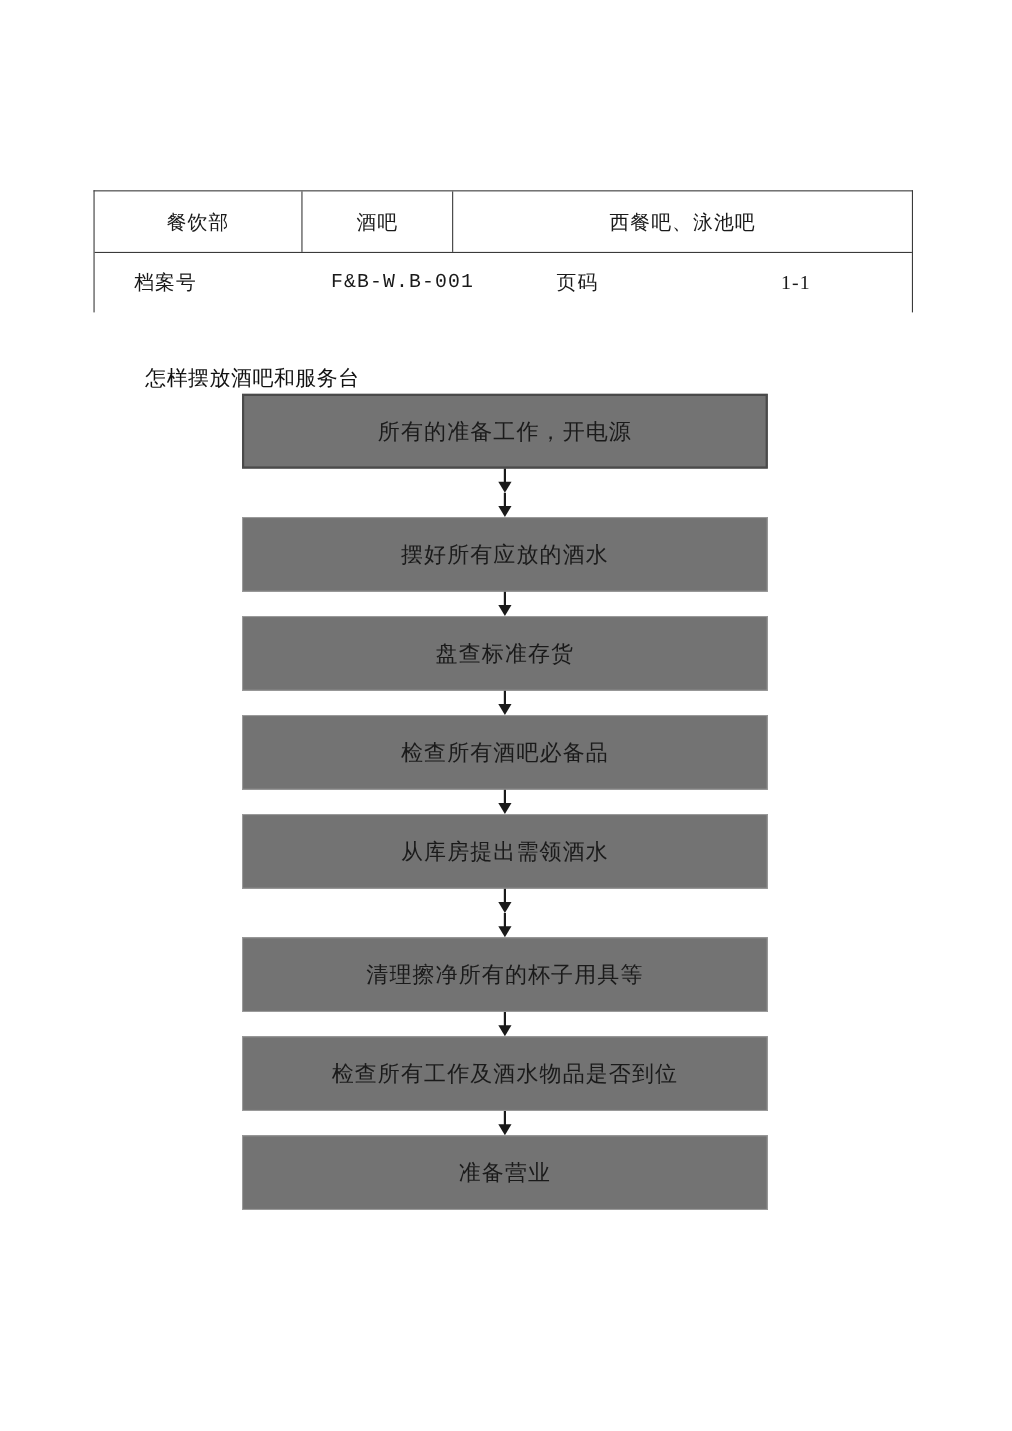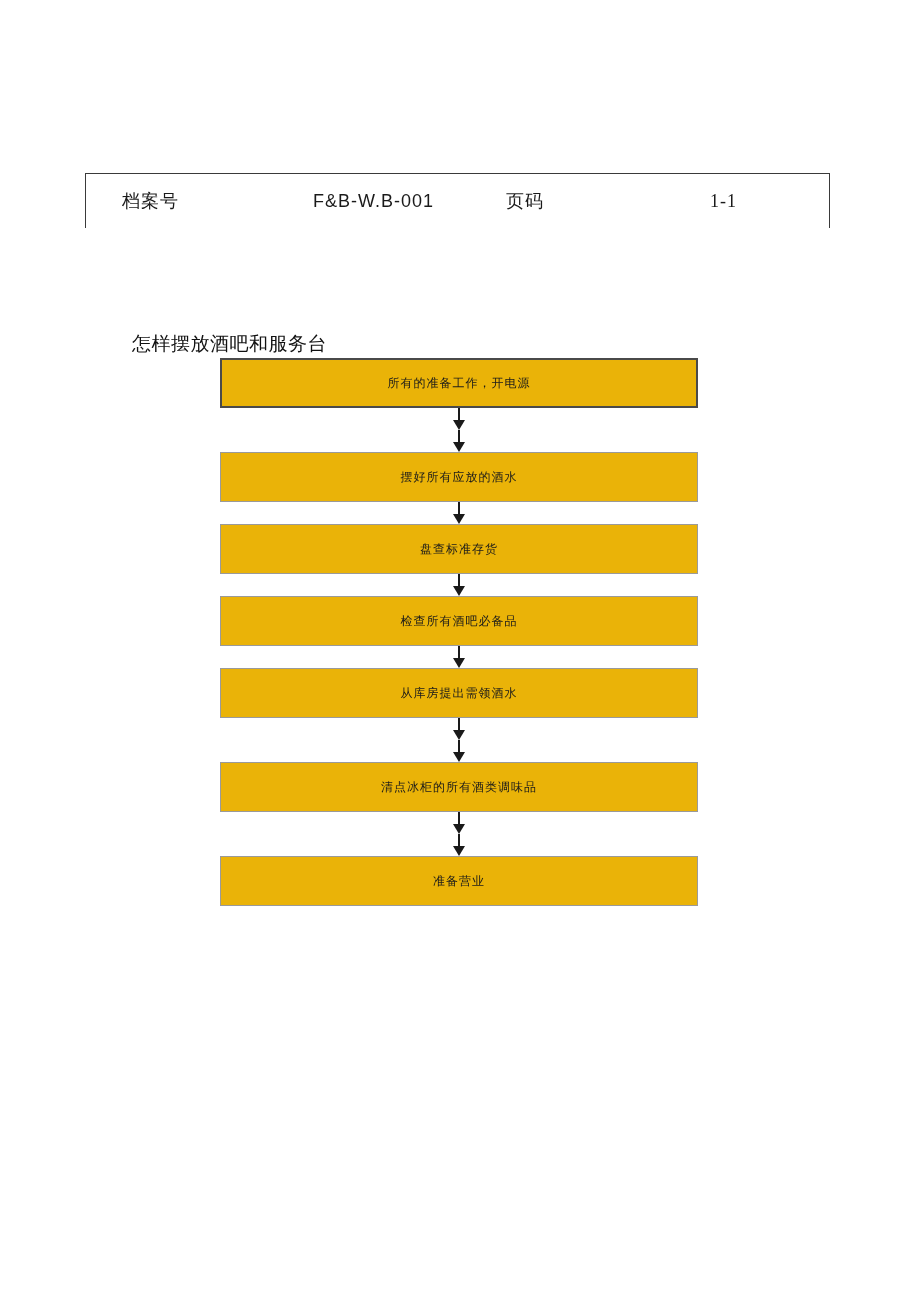--- a/index.html
+++ b/index.html
@@ -51,21 +51,21 @@
   }
   .hdr-row-2 span {
     position: absolute;
     top: 50%;
     transform: translateY(-50%);
     font-size: 18px;
     letter-spacing: 1px;
     white-space: nowrap;
   }
   .f-label   { left: 36px; text-align: right; }
-  .f-value   { left: 215px; font-family: Liberation Sans, sans-serif; margin-left: 12px; }
+  .f-value   { left: 215px; font-family: Liberation Mono, monospace; }
   .p-label   { left: 420px; }
   .p-value   { left: 624px; }
 
   
   .section-title {
     position: absolute;
     left: 88px;
     top: 331px;
     font-size: 19px;
     letter-spacing: 0.5px;
@@ -78,28 +78,28 @@
   
   .flow {
     position: absolute;
     left: 220px;
     top: 358px;
     width: 478px;
   }
   .flow-item { position: relative; }
   .flow-box {
     width: 478px;
-    height: 50px;
+    height: 68px;
     box-sizing: border-box;
     border: 1px solid #9a9a9a;
-    background: #eab308;
+    background: #737373;
     display: flex;
     align-items: center;
     justify-content: center;
-    font-size: 12px;
+    font-size: 20px;
     letter-spacing: 1px;
     color: #1a1a1a;
     font-family: "Liberation Serif", "DejaVu Serif", serif;
   }
   .flow-box.first {
     border: 2px solid #4a4a4a;
   }
   .flow-arrow {
     height: 22px;
     width: 478px;
@@ -123,20 +123,31 @@
     height: 0;
     border-left: 6px solid transparent;
     border-right: 6px solid transparent;
     border-top: 10px solid #1a1a1a;
   }
 </style>
 </head>
 <body>
 
 <div class="header-table">
+  <div class="hdr-row-1">
+    <div class="hdr-cell c1">
+      <span>餐饮部</span>
+    </div>
+    <div class="hdr-cell c2">
+      <span>酒吧</span>
+    </div>
+    <div class="hdr-cell c3">
+      <span>西餐吧、泳池吧</span>
+    </div>
+  </div>
   <div class="hdr-row-2">
     <span class="f-label">档案号</span>
     <span class="f-value">F&amp;B-W.B-001</span>
     <span class="p-label">页码</span>
     <span class="p-value">1-1</span>
   </div>
 </div>
 
 <div class="section-title">怎样摆放酒吧和服务台</div>
 
@@ -178,25 +189,28 @@
     </div>
     <div class="flow-arrow">
       <div class="shaft"></div>
       <div class="head"></div>
     </div>
     <div class="flow-arrow">
       <div class="shaft"></div>
       <div class="head"></div>
     </div>
     <div class="flow-item">
-      <div class="flow-box">清点冰柜的所有酒类调味品</div>
-    </div>
-    <div class="flow-arrow">
-      <div class="shaft"></div>
-      <div class="head"></div>
+      <div class="flow-box">清理擦净所有的杯子用具等</div>
+    </div>
+    <div class="flow-arrow">
+      <div class="shaft"></div>
+      <div class="head"></div>
+    </div>
+    <div class="flow-item">
+      <div class="flow-box">检查所有工作及酒水物品是否到位</div>
     </div>
     <div class="flow-arrow">
       <div class="shaft"></div>
       <div class="head"></div>
     </div>
     <div class="flow-item">
       <div class="flow-box">准备营业</div>
     </div>
   </div>
 

